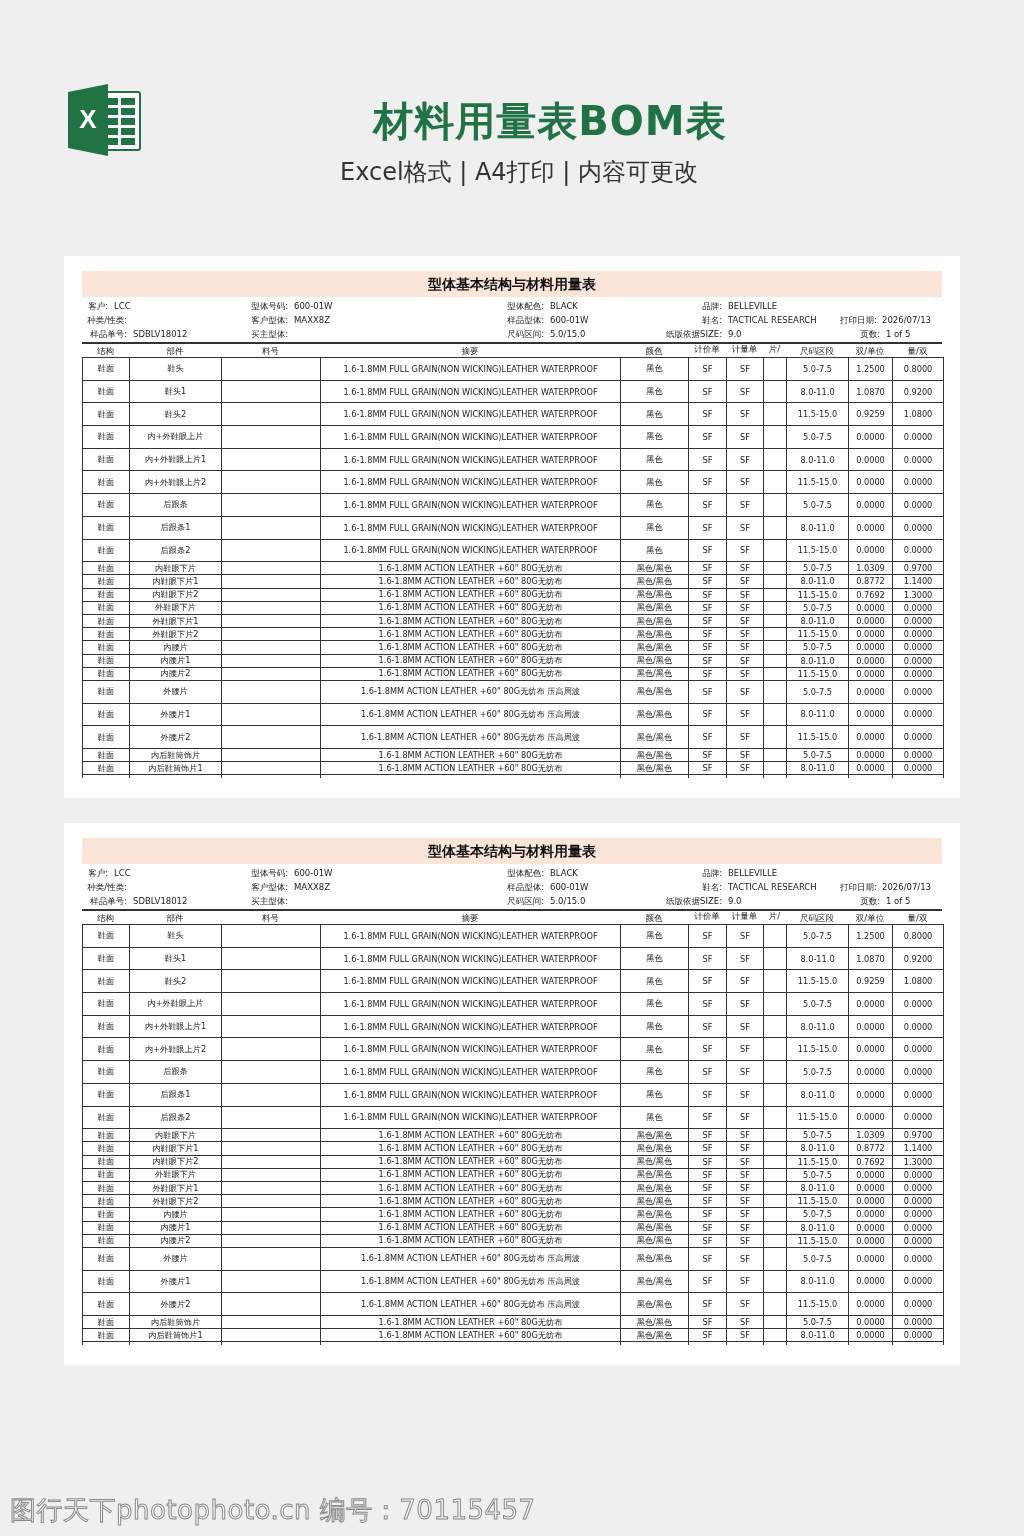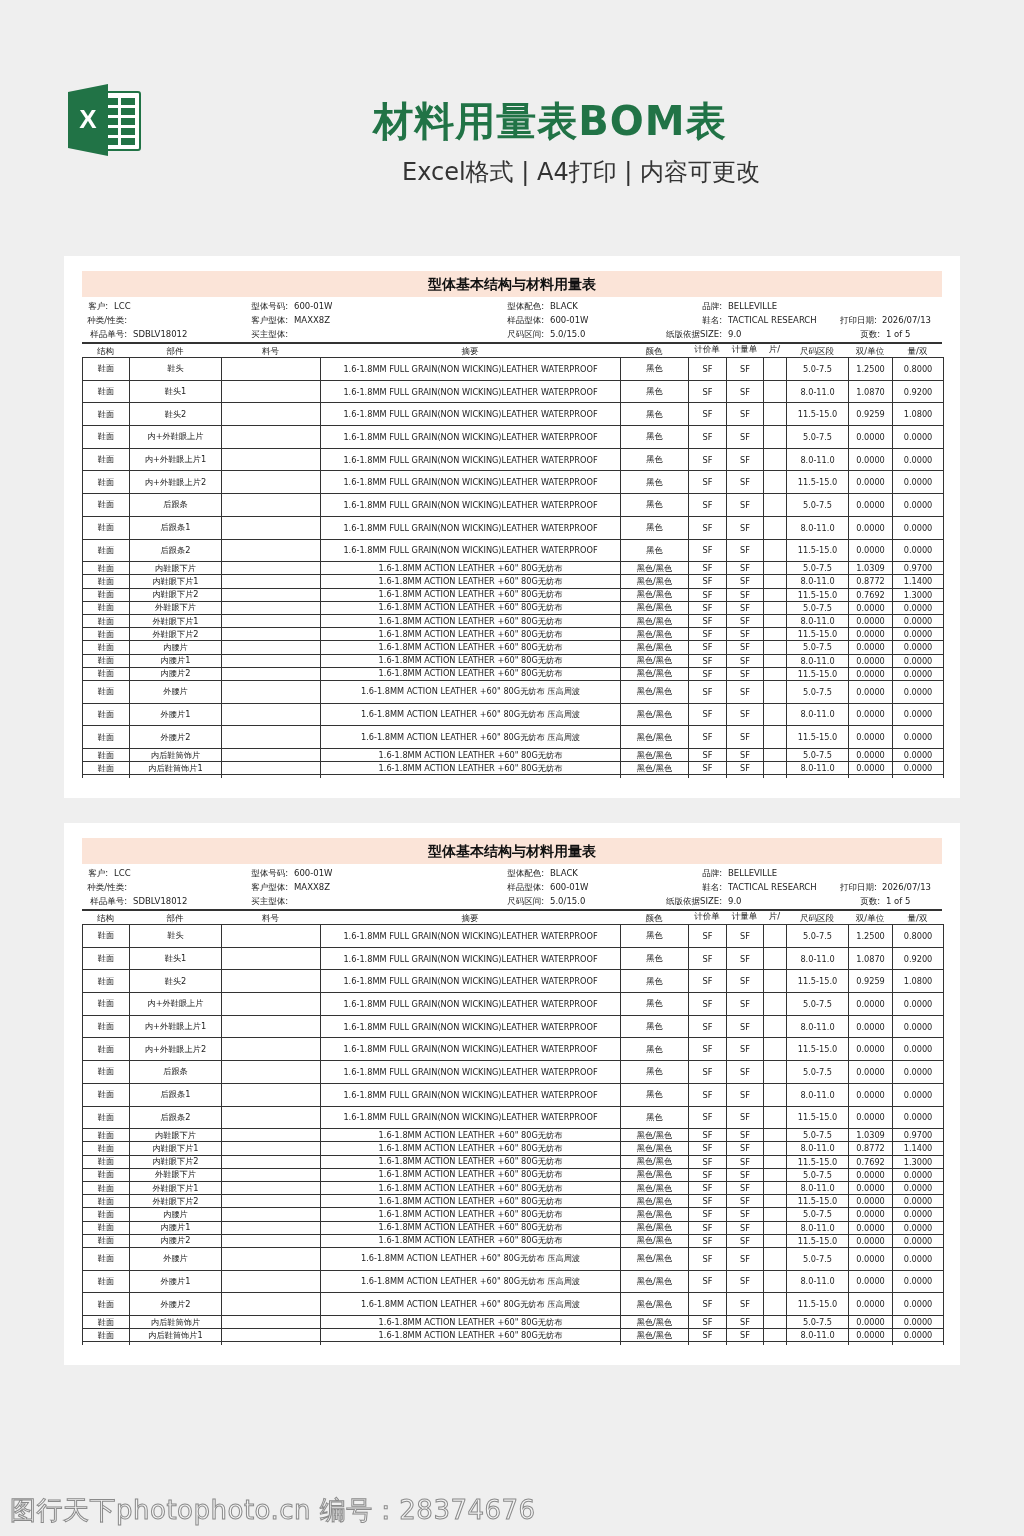--- a/index.html
+++ b/index.html
@@ -1,21 +1,21 @@
 <!DOCTYPE html>
 <html><head>
 <meta charset="utf-8">
 <style>
   html, body { margin:0; padding:0; }
   body { width:1024px; height:1536px; background:#efefef; position:relative; overflow:hidden;
          font-family:"DejaVu Sans","Liberation Sans",sans-serif; color:#222; }
   .logo { position:absolute; left:68px; top:84px; width:74px; height:72px; }
   .main-title { position:absolute; left:340px; top:94px; width:420px; text-align:center;
                 font-size:40px; font-weight:bold; color:#217346; letter-spacing:1px; }
-  .sub-title { position:absolute; left:340px; top:156px; width:420px; text-align:right;
+  .sub-title { position:absolute; left:340px; top:156px; width:420px; text-align:left;
                font-size:24px; color:#333; }
   .sheet { position:absolute; left:64px; width:896px; height:542px; background:#fff; }
   .band { position:absolute; left:18px; top:15px; width:860px; height:26px; background:#fbe4d8;
           font-size:14px; font-weight:bold; text-align:center; line-height:26px; color:#111; }
   .info { position:absolute; font-size:8.5px; white-space:nowrap; color:#222; }
   .info .lbl { display:inline-block; }
   .hdr { position:absolute; font-size:8.5px; text-align:center; white-space:nowrap; overflow:hidden; height:12px; line-height:12px; color:#222; }
   .hline { position:absolute; left:18px; width:860px; height:1.5px; background:#333; }
   table.grid { position:absolute; left:18px; border-collapse:collapse; table-layout:fixed; width:861px; }
   table.grid td { border:1px solid #333; font-size:8.2px; text-align:center; padding:0; white-space:nowrap; overflow:hidden; color:#222; }
@@ -760,13 +760,13 @@
           <td></td>
           <td></td>
           <td></td>
           <td></td>
           <td></td>
         </tr>
       </tbody>
     </table>
   </div>
 
-<div class="watermark">图行天下photophoto.cn 编号：28374676</div>
+<div class="watermark">图行天下photophoto.cn 编号：70115457</div>
 
 </body></html>

